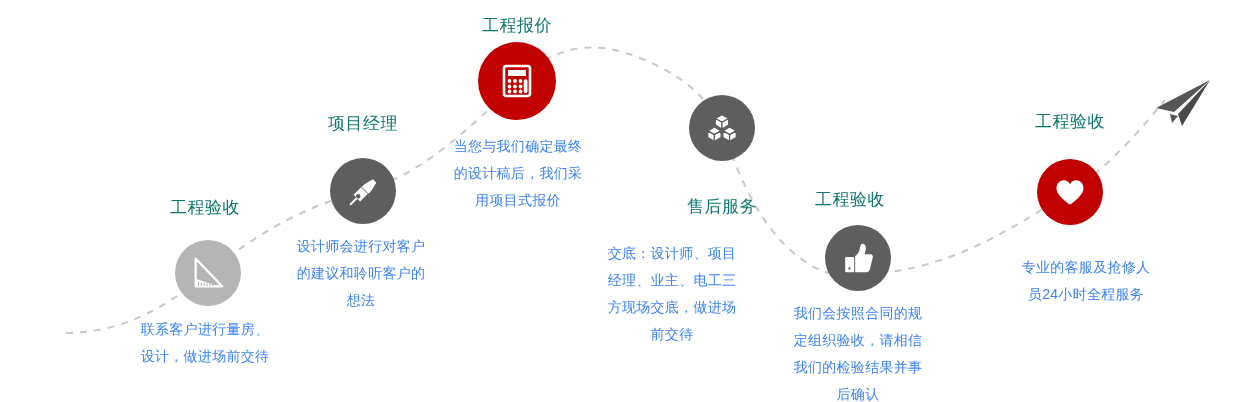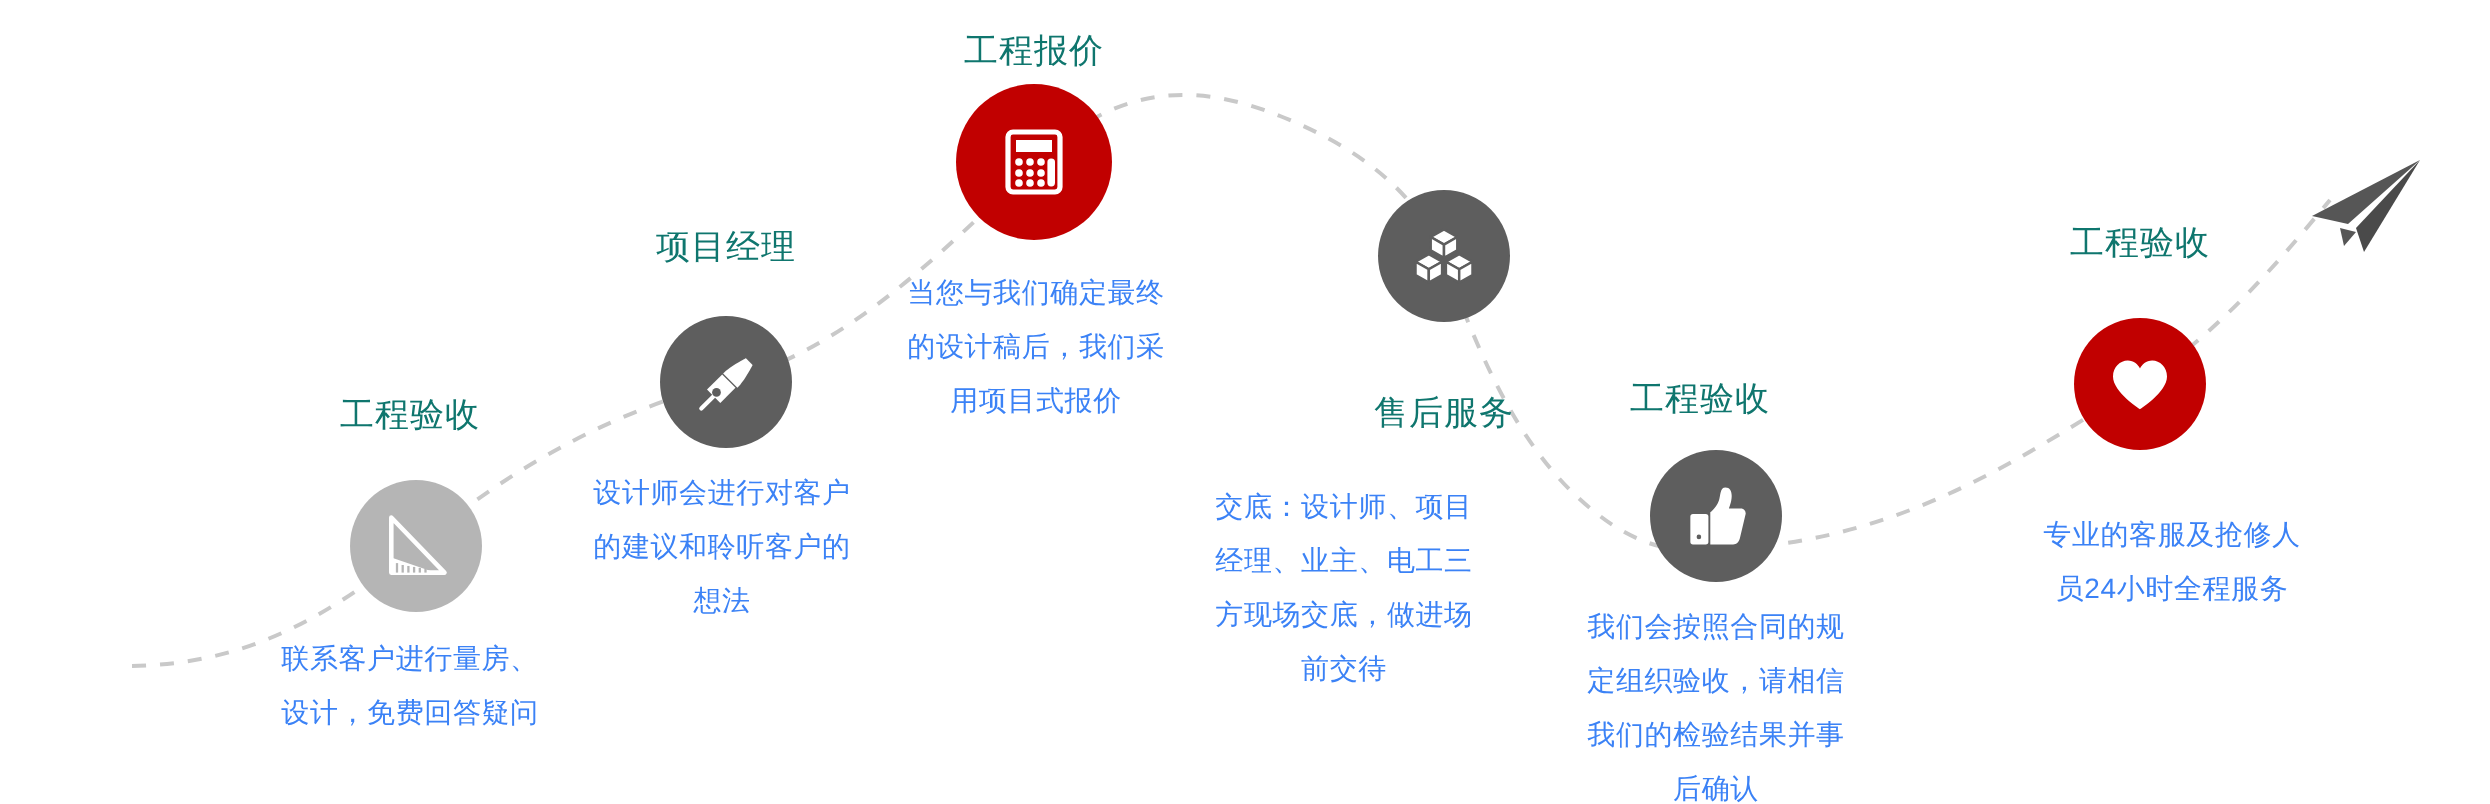--- a/index.html
+++ b/index.html
@@ -70,21 +70,21 @@
             <line x1="10" y1="29" x2="10" y2="34"></line>
             <line x1="13" y1="30" x2="13" y2="34"></line>
             <line x1="16" y1="30.5" x2="16" y2="34"></line>
             <line x1="19" y1="31" x2="19" y2="34"></line>
             <line x1="22" y1="31.5" x2="22" y2="34"></line>
             <line x1="25" y1="32" x2="25" y2="34"></line>
           </g>
         </svg>
       </span>
     </div>
-    <div class="desc" style="left:140px;top:316px;width:130px;">联系客户进行量房、设计，免费回答疑问</div>
+    <div class="desc" style="left:140px;top:316px;width:130px;">联系客户进行量房、设计，做进场前交待</div>
   </div>
 
   <div class="step">
     <div class="title" style="left:303px;top:112px;width:120px;">项目经理</div>
     <div class="badge" style="left:330px;top:158px;width:66px;height:66px;background:#5E5E5E;">
       <span>
         <svg width="38" height="38" viewBox="0 0 40 40">
           <path d="M30.5 7.5 L34 11 C34 11 30 19 26 23 L18.5 15.5 C22.5 11.5 30.5 7.5 30.5 7.5 Z" fill="#ffffff"></path>
           <path d="M18 16 L25 23 L17 31 L10 24 Z" fill="#ffffff"></path>
           <path d="M13.5 27.5 L7 34" stroke="#ffffff" stroke-width="2.2" stroke-linecap="round"></path>

